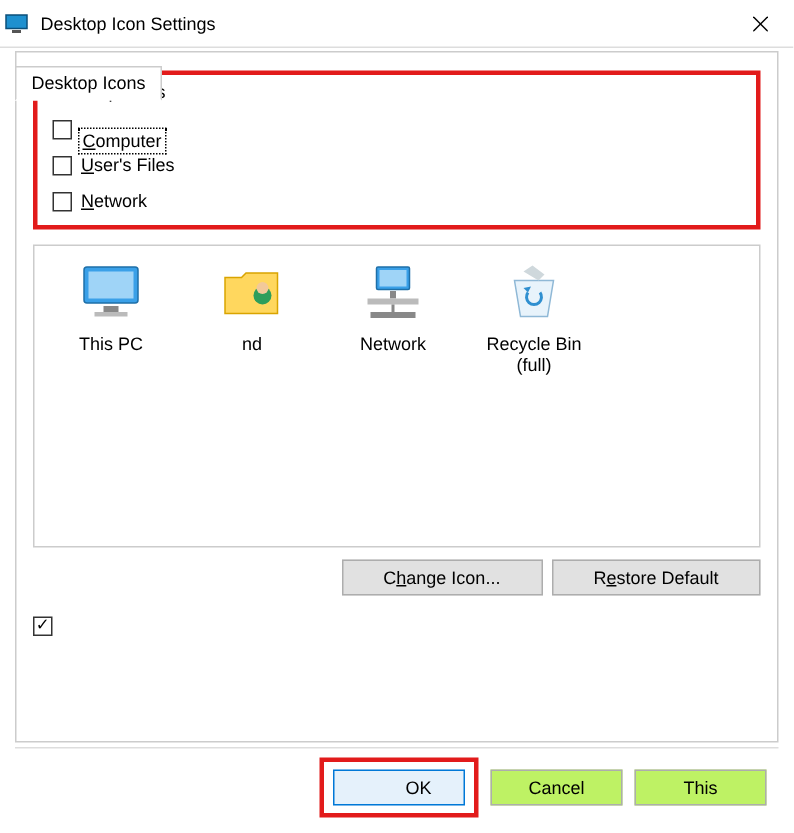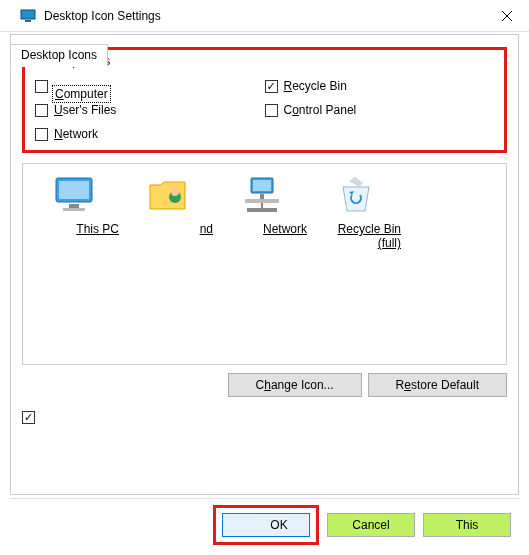--- a/index.html
+++ b/index.html
@@ -1,19 +1,19 @@
 <!DOCTYPE html>
 <html><head>
 <meta charset="utf-8">
 <style>
   * { box-sizing: border-box; font-family: "Segoe UI", Tahoma, sans-serif; }
   body { margin: 0; background: #fff; width: 529px; height: 555px; overflow: hidden; font-size: 12px; color: #000; }
 
   
-  .titlebar { height: 32px; display: flex; align-items: center; padding-left: 20px; border-bottom: 1px solid #ddd; }
+  .titlebar { height: 32px; display: flex; align-items: center; padding-left: 3px; border-bottom: 1px solid #ddd; }
   .title-icon { width: 16px; height: 16px; margin-right: 8px; display: flex; align-items: center; justify-content: center; }
   .title-text { flex: 1; font-size: 12px; }
   .close-x { width: 45px; height: 31px; display: flex; align-items: center; justify-content: center; }
   .close-x svg { stroke: #000; stroke-width: 1; }
 
   
   .tabstrip { margin: 12px 10px 0 10px; position: relative; height: 23px; }
   .tab { position: absolute; top: 0; left: 0; height: 23px; padding: 3px 10px; background: #fff; border: 1px solid #ccc; border-bottom: 1px solid #fff; font-size: 12px; z-index: 2; }
   .tab-panel-border { position: absolute; left: 10px; right: 10px; top: 34px; bottom: 60px; border: 1px solid #ccc; }
 
@@ -27,21 +27,21 @@
   .check-col { flex: 1; }
   .check-item { display: flex; align-items: center; height: 24px; }
   .chk { width: 13px; height: 13px; border: 1px solid #333; margin-right: 6px; display: flex; align-items: center; justify-content: center; background: #fff; }
   .chk.checked::after { content: "✓"; font-size: 11px; line-height: 11px; }
   .chk-label { font-size: 12px; }
   .chk-label .ul { text-decoration: underline; }
   .focus-rect { outline: 1px dotted #000; outline-offset: 1px; padding: 0 1px; margin-top: 16px; }
 
   
   .preview { border: 1px solid #ccc; height: 202px; padding: 10px 6px; display: flex; align-items: flex-start; gap: 4px; }
-  .icon-cell { width: 90px; text-align: right; text-decoration: underline; }
+  .icon-cell { width: 90px; text-align: center; }
   .icon-img { width: 48px; height: 42px; margin: 0 auto 6px auto; display: flex; align-items: center; justify-content: center; }
   .icon-cap { font-size: 12px; line-height: 14px; }
 
   
   .btn-row { display: flex; justify-content: flex-end; gap: 6px; margin-top: 8px; }
   .btn { min-width: 110px; height: 24px; border: 1px solid #adadad; background: #e1e1e1; font-size: 12px; display: flex; align-items: center; justify-content: flex-start; padding: 0 27px; }
   .btn .ul { text-decoration: underline; }
 
   
   .allow-row { display: flex; align-items: center; margin-top: 14px; }
@@ -89,30 +89,20 @@
           <span class="chk"></span>
           <span class="chk-label focus-rect"><span class="ul">C</span>omputer</span>
         </div>
         <div class="check-item">
           <span class="chk"></span>
           <span class="chk-label"><span class="ul">U</span>ser's Files</span>
         </div>
         <div class="check-item">
           <span class="chk"></span>
           <span class="chk-label"><span class="ul">N</span>etwork</span>
-        </div>
-      </div>
-      <div class="check-col">
-        <div class="check-item">
-          <span class="chk checked"></span>
-          <span class="chk-label"><span class="ul">R</span>ecycle Bin</span>
-        </div>
-        <div class="check-item">
-          <span class="chk"></span>
-          <span class="chk-label">C<span class="ul">o</span>ntrol Panel</span>
         </div>
       </div>
     </div>
   </div>
 
   <div class="preview">
     <div class="icon-cell">
       <div class="icon-img">
         <svg width="42" height="40">
             <rect x="3" y="3" width="36" height="24" rx="2" fill="#3aa0e8" stroke="#1e6fa8"></rect>

